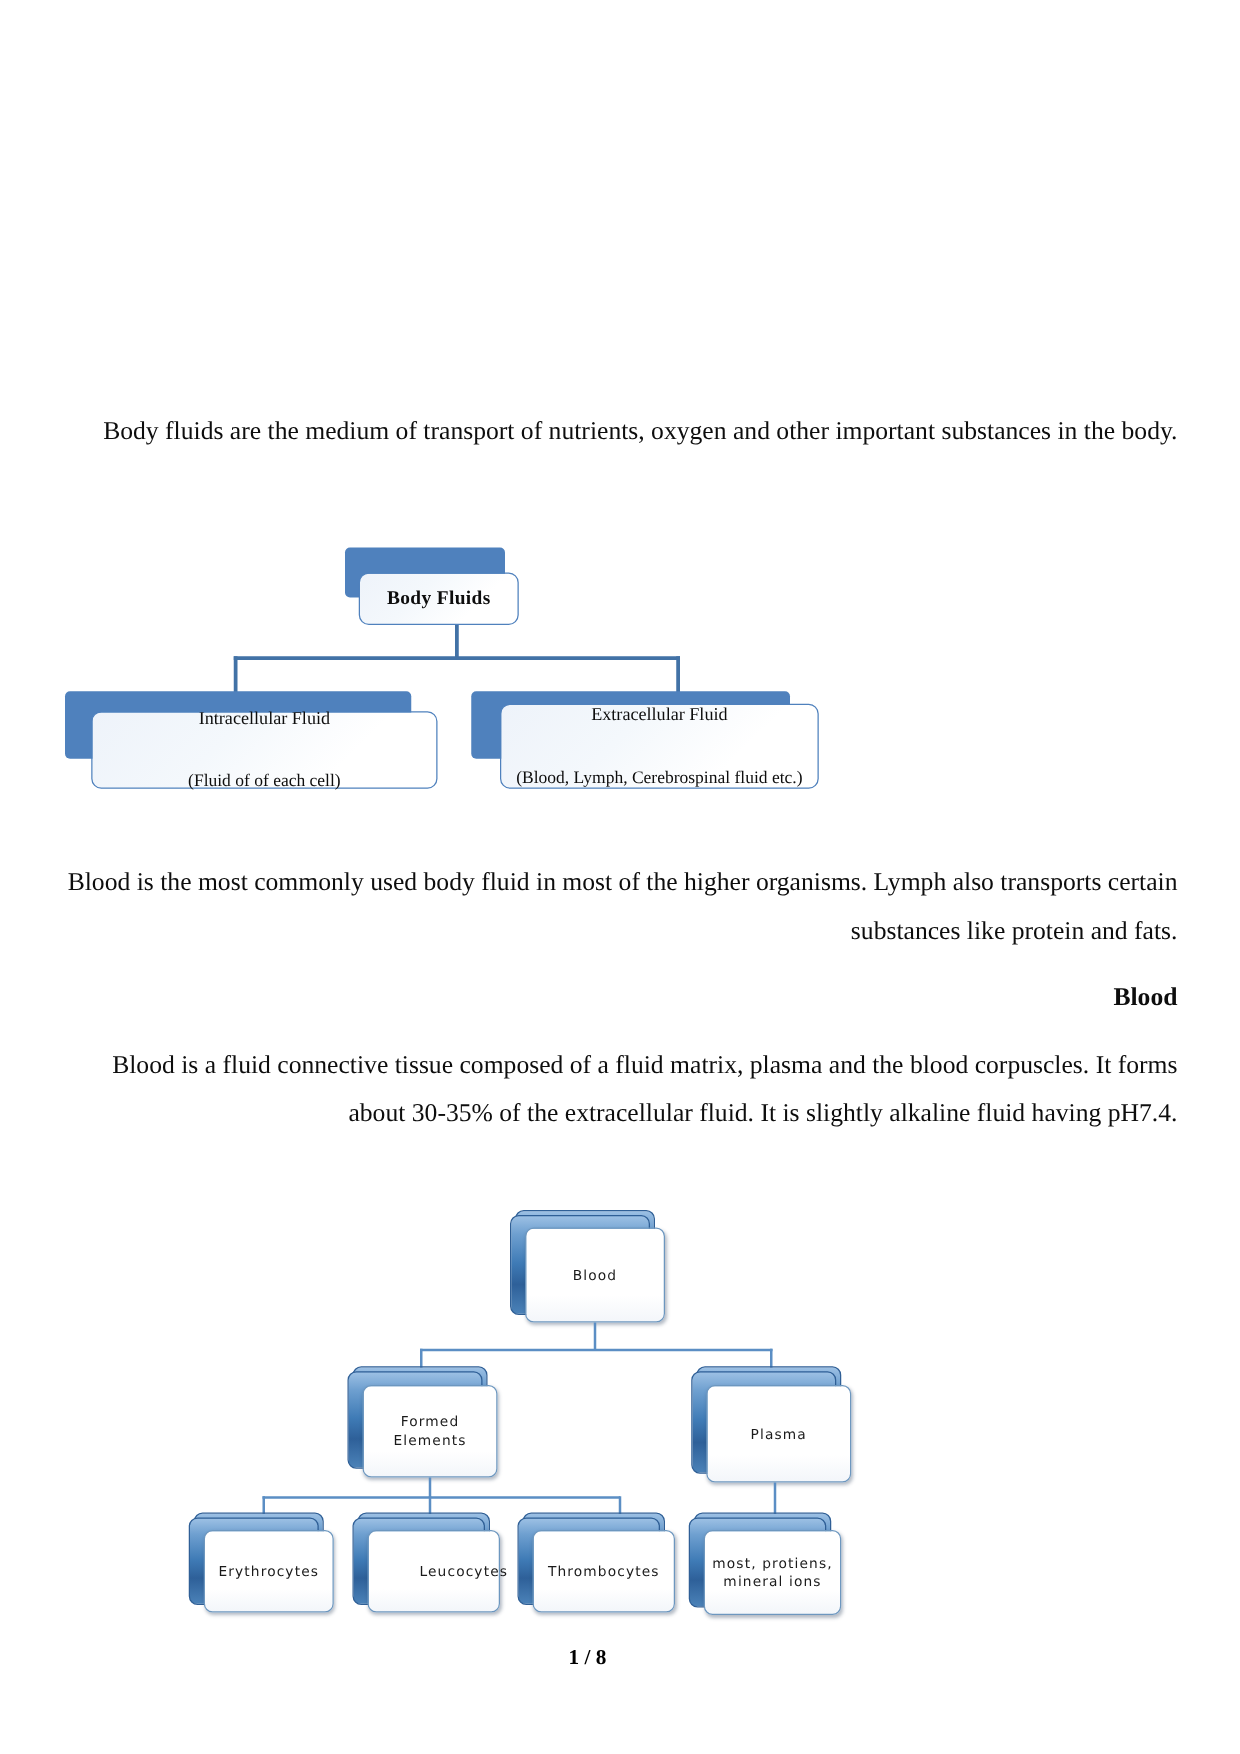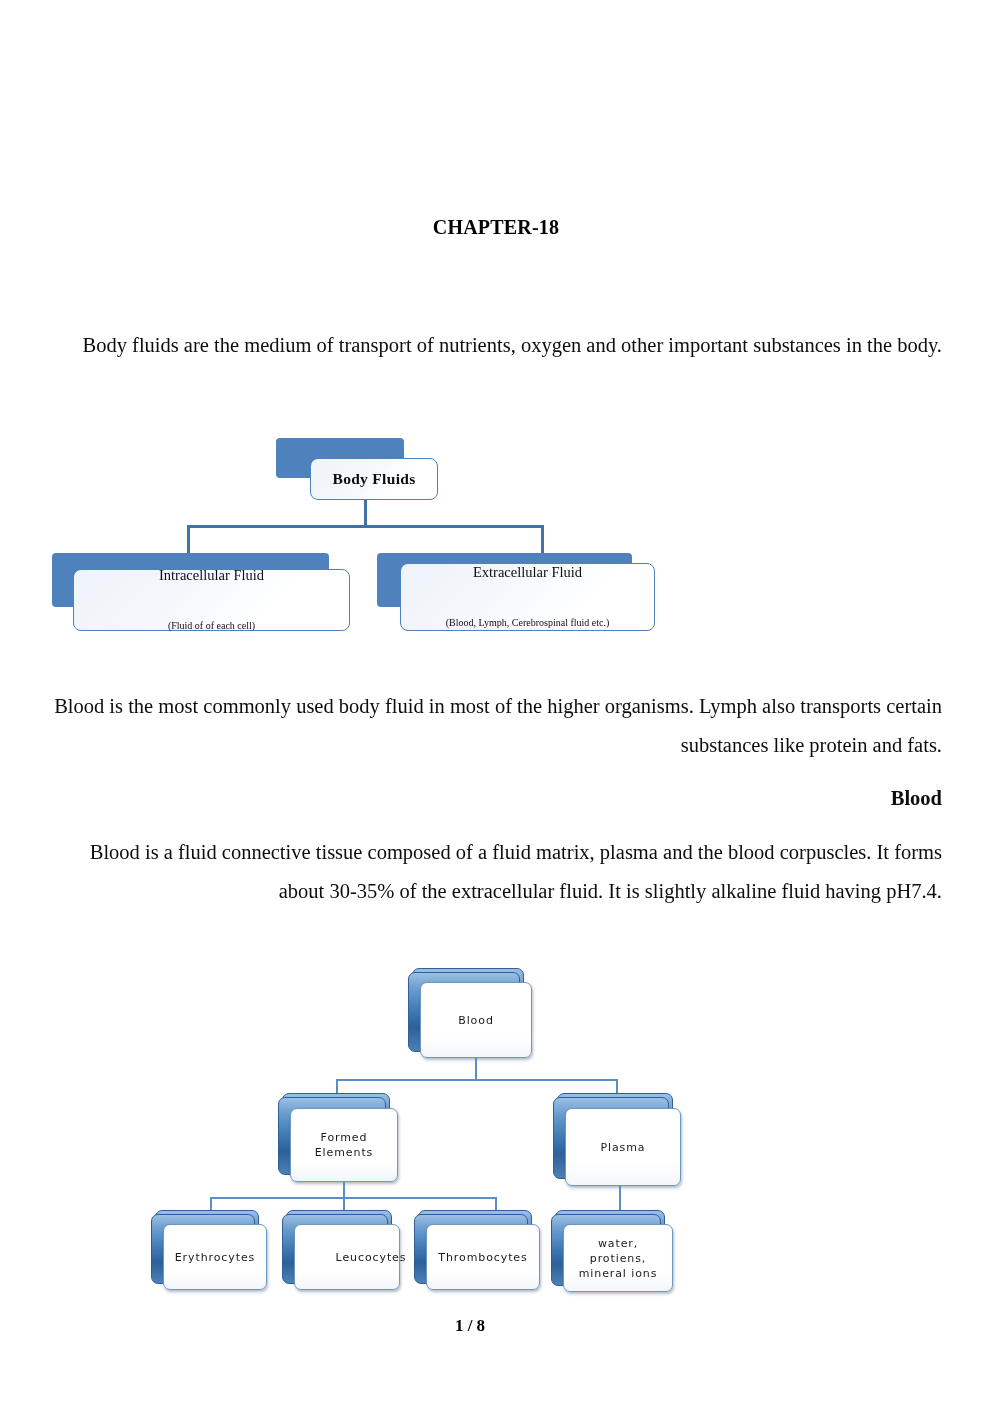--- a/index.html
+++ b/index.html
@@ -75,21 +75,21 @@
   .d1-line {
     position: absolute;
     background: #4272A6;
   }
   .d1-title {
     font-weight: bold;
     font-size: 15.5px;
     letter-spacing: 0.3px;
   }
   .d1-l1 { font-size: 14.5px; line-height: 19px; }
-  .d1-l2 { font-size: 10px; line-height: 18px; margin-top: 32px; }
+  .d1-l2 { font-size: 14px; line-height: 18px; margin-top: 32px; }
 
   
   .diagram2 {
     position: absolute;
     left: 146px;
     top: 960px;
     width: 560px;
     height: 320px;
     font-family: "DejaVu Sans", "Liberation Sans", sans-serif;
   }
@@ -135,28 +135,27 @@
     text-align: center;
     font-weight: bold;
     font-size: 17px;
   }
 </style>
 </head>
 <body>
 
 <div class="page">
 
-  <div class="doc-title" id="chapter-title">CHAPTER-18</div>
 
   <div class="para" style="top:326px;">Body fluids are the medium of transport of nutrients, oxygen and other important substances in the body.</div>
 
   <div class="diagram1">
 
     <div class="d1-shadow" style="left:224px; top:2px; width:128px; height:40px;"></div>
-    <div class="d1-box" style="left:258px; top:22px; width:128px; height:42px;">
+    <div class="d1-box" style="left:235px; top:22px; width:128px; height:42px;">
       <span class="d1-title">Body Fluids</span>
     </div>
 
     <div class="d1-line" style="left:312px; top:64px; width:2.5px; height:26px;"></div>
     <div class="d1-line" style="left:135px; top:89px; width:357px; height:2.5px;"></div>
     <div class="d1-line" style="left:135px; top:89px; width:2.5px; height:30px;"></div>
     <div class="d1-line" style="left:489px; top:89px; width:2.5px; height:30px;"></div>
 
     <div class="d1-shadow" style="left:0px; top:117px; width:277px; height:54px;"></div>
     <div class="d1-box" style="left:21px; top:133px; width:277px; height:62px;">
@@ -237,20 +236,20 @@
       <div class="d2-back1" style="left:268px; top:254px; width:114px; height:70px;"></div>
       <div class="d2-front" style="left:280px; top:264px; width:114px; height:66px;align-items:center;">
         <span class="d2-label">Thrombocytes</span>
       </div>
     </div>
 
     <div class="d2-node">
       <div class="d2-back2" style="left:409px; top:250px; width:110px; height:72px;"></div>
       <div class="d2-back1" style="left:405px; top:254px; width:110px; height:72px;"></div>
       <div class="d2-front" style="left:417px; top:264px; width:110px; height:68px;">
-        <span class="d2-label">water, protiens, mineral ions</span>
+        <span class="d2-label">most, protiens, mineral ions</span>
       </div>
     </div>
   </div>
 
   <div class="footer">1 / 8</div>
 
 </div>
 
 </body></html>

